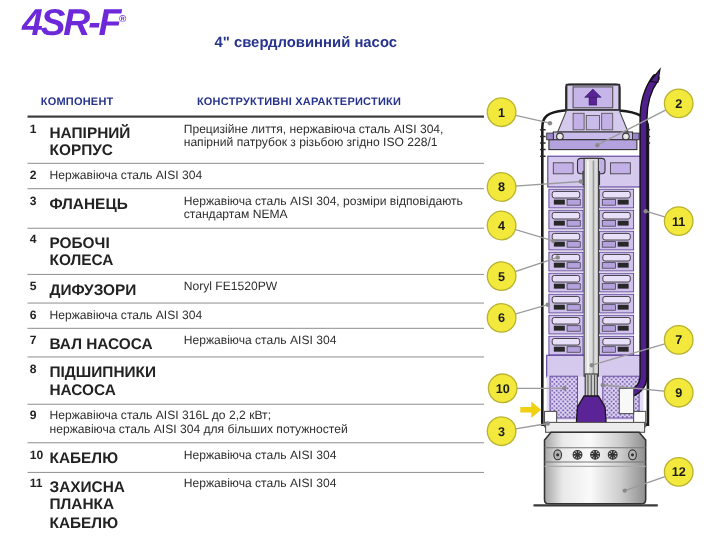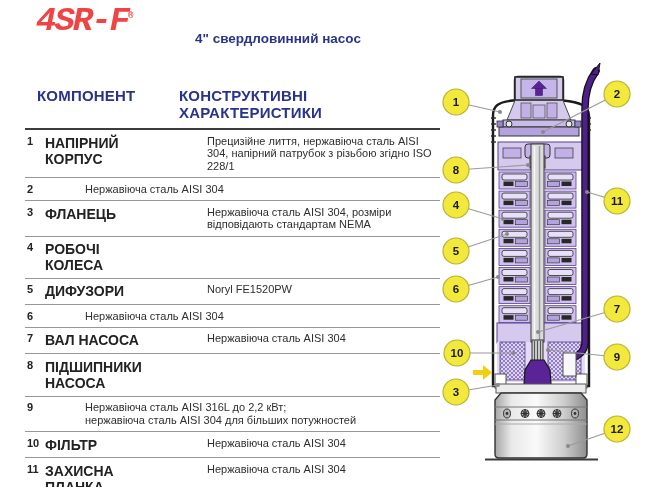--- a/index.html
+++ b/index.html
@@ -1,36 +1,36 @@
 <!DOCTYPE html>
 <html><head>
 <meta charset="utf-8">
 <style>
   * { margin:0; padding:0; box-sizing:border-box; }
   body { background:#fff; font-family:"Liberation Sans", sans-serif; }
   .page { position:relative; width:650px; height:487px; background:#fff; overflow:hidden; }
 
   
-  .logo { position:absolute; left:36px; top:2px; color:#ef4444;
-          font-family:Liberation Mono, monospace; font-weight:bold; font-style:italic;
+  .logo { position:absolute; left:20px; top:2px; color:#6d28d9;
+          font-family:Liberation Sans, sans-serif; font-weight:bold; font-style:italic;
           font-size:34px; letter-spacing:-2px; white-space:nowrap; }
   .logo .reg { font-size:9px; vertical-align:super; letter-spacing:0; font-style:normal; }
   .subtitle { position:absolute; left:195px; top:31px; color:#27348b;
               font-weight:bold; font-size:13.5px; }
 
   
   .spec { position:absolute; left:25px; top:85px; width:415px; color:#222; }
   .thead { display:flex; padding:2px 0 7px 0; border-bottom:2px solid #3c3c3c; }
-  .th { color:#27348b; font-weight:bold; font-size:15px; letter-spacing:0.2px; }
+  .th { color:#27348b; font-weight:bold; font-size:10px; letter-spacing:0.2px; }
   .th-comp { width:142px; padding-left:12px; }
   .th-char { flex:1;margin-left:12px; }
   .row { display:flex; padding:4.5px 0; border-bottom:1px solid #989898; }
   .num  { width:20px; padding-left:2px; font-weight:bold; font-size:11px; line-height:1.16; }
   .name { width:122px; padding-right:8px; font-weight:bold; font-size:14px; line-height:1.16; }
-  .desc { flex:1; font-size:11px; line-height:1.16; color:#2e2e2e; padding-right:2px;margin-left:40px; }
+  .desc { flex:1; font-size:11px; line-height:1.16; color:#2e2e2e; padding-right:2px; }
   .desc.pre { white-space:pre-line; }
 
   
   .diagram { position:absolute; left:435px; top:60px; }
   .callout-num { font-family:"Liberation Sans", sans-serif; font-size:11.5px; font-weight:bold; fill:#1a1a1a; }
 </style>
 </head>
 <body>
 
 <div class="page">
@@ -82,21 +82,21 @@
       <div class="num">8</div>
       <div class="name">ПІДШИПНИКИ НАСОСА</div>
     </div>
     <div class="row">
       <div class="num">9</div>
       <div class="desc pre">Нержавіюча сталь AISI 316L до 2,2 кВт;
 нержавіюча сталь AISI 304 для більших потужностей</div>
     </div>
     <div class="row">
       <div class="num">10</div>
-      <div class="name">ФІЛЬТР</div>
+      <div class="name">КАБЕЛЮ</div>
       <div class="desc">Нержавіюча сталь AISI 304</div>
     </div>
     <div class="row">
       <div class="num">11</div>
       <div class="name">ЗАХИСНА ПЛАНКА КАБЕЛЮ</div>
       <div class="desc">Нержавіюча сталь AISI 304</div>
     </div>
 
   </div>
 

